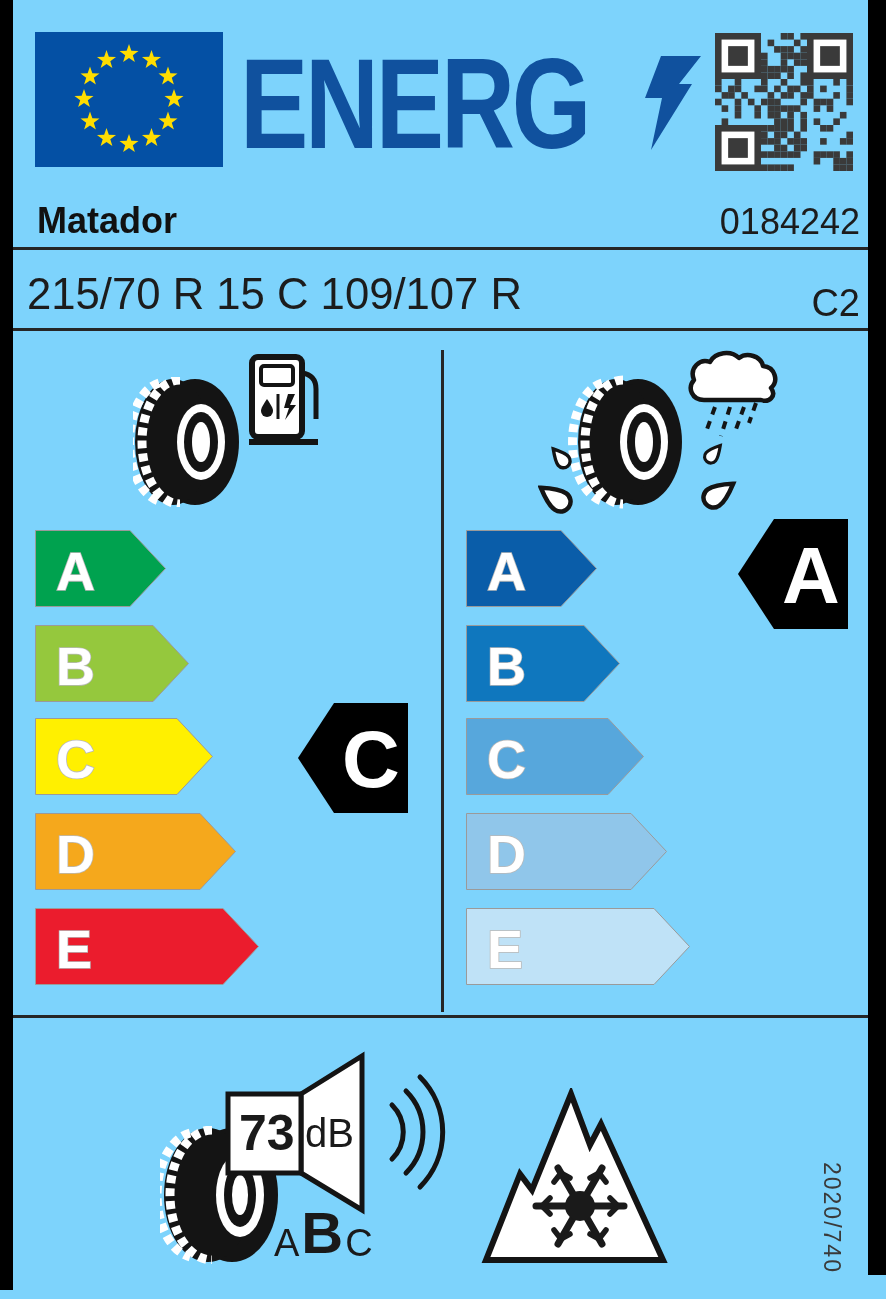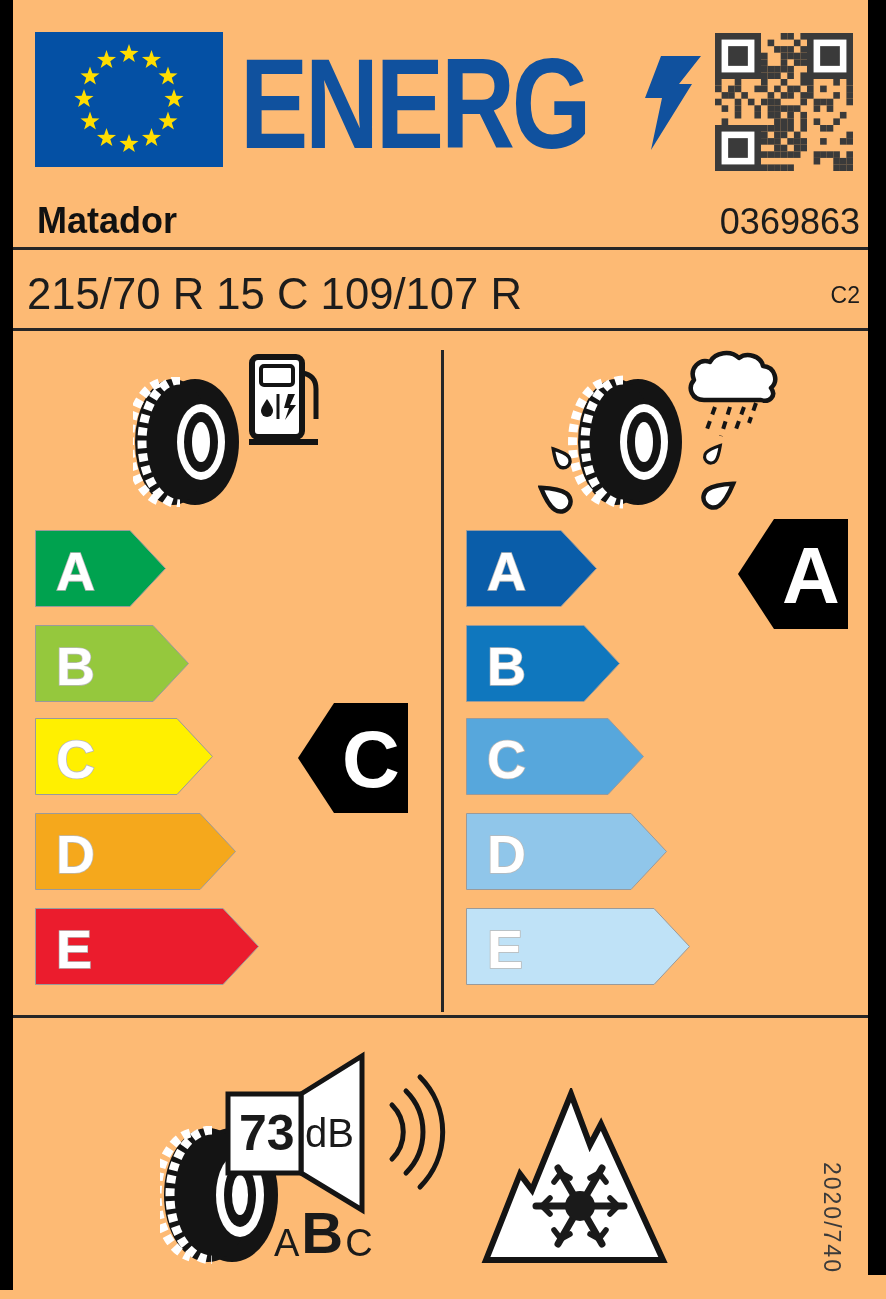--- a/index.html
+++ b/index.html
@@ -1,24 +1,24 @@
 <!DOCTYPE html>
 <html><head>
 <meta charset="utf-8">
 <style>
   html,body{margin:0;padding:0;background:#fff;}
-  .label{position:relative;width:886px;height:1299px;background:#fdba74;
+  .label{position:relative;width:886px;height:1299px;background:#7dd3fc;
          font-family:"Liberation Sans",sans-serif;overflow:hidden;}
   .abs{position:absolute;}
   .frame{background:#000;}
   .divider{background:#262626;height:3px;}
   .brand-text{font-weight:bold;font-size:36px;color:#111;letter-spacing:0;}
   .article-text{font-size:36px;color:#1c1c1c;}
   .size-text{font-size:45px;color:#1c1c1c;transform:scaleX(0.97);transform-origin:left;}
-  .class-text{font-size:23px;color:#1c1c1c;}
+  .class-text{font-size:38px;color:#1c1c1c;}
   .energ-text{font-size:128px;font-weight:bold;color:#10519E;line-height:1;
               letter-spacing:-4px;transform:scaleX(0.80);transform-origin:left top;}
   .grade-letter{font-family:"Liberation Sans",sans-serif;font-weight:bold;font-size:54px;
                 fill:#fff;stroke:#b9b9b9;stroke-width:1.6;paint-order:stroke;}
   .rating-letter{font-family:"Liberation Sans",sans-serif;font-weight:bold;font-size:80px;fill:#fff;}
   .noise-num{font-family:"Liberation Sans",sans-serif;font-weight:bold;font-size:50px;fill:#1a1a1a;}
   .noise-unit{font-family:"Liberation Sans",sans-serif;font-size:40px;fill:#1a1a1a;}
   .abc{display:flex;align-items:flex-end;line-height:1;color:#1a1a1a;gap:2px;}
   .abc .small{font-size:38px;font-weight:400;}
   .abc .big{font-size:58px;font-weight:800;}
@@ -207,21 +207,21 @@
         <rect x="92" y="0" width="46" height="46"></rect>
         <rect x="98.57142857142857" y="6.571428571428571" width="32.857142857142854" height="32.857142857142854" fill="#fff"></rect>
         <rect x="105.14285714285714" y="13.142857142857142" width="19.714285714285715" height="19.714285714285715" fill="#3A3A3A"></rect>
         <rect x="0" y="92" width="46" height="46"></rect>
         <rect x="6.571428571428571" y="98.57142857142857" width="32.857142857142854" height="32.857142857142854" fill="#fff"></rect>
         <rect x="13.142857142857142" y="105.14285714285714" width="19.714285714285715" height="19.714285714285715" fill="#3A3A3A"></rect>
       </g>
     </svg>
 
   <div class="abs brand-text" style="left:37px;top:200px;">Matador</div>
-  <div class="abs article-text" style="right:26px;top:201px;">0369863</div>
+  <div class="abs article-text" style="right:26px;top:201px;">0184242</div>
   <div class="abs divider" style="left:13px;top:247px;width:855px;"></div>
 
   <div class="abs size-text" style="left:27px;top:268px;">215/70 R 15 C 109/107 R</div>
   <div class="abs class-text" style="right:26px;top:282px;">C2</div>
   <div class="abs divider" style="left:13px;top:328px;width:855px;"></div>
 
   <div class="abs" style="left:441px;top:350px;width:3px;height:662px;background:#262626;"></div>
 
   <svg class="abs" style="left:133px;top:377px;" width="107" height="130" viewBox="0 0 107 130">
     <ellipse cx="62" cy="65" rx="44" ry="63" fill="#141414"></ellipse>

